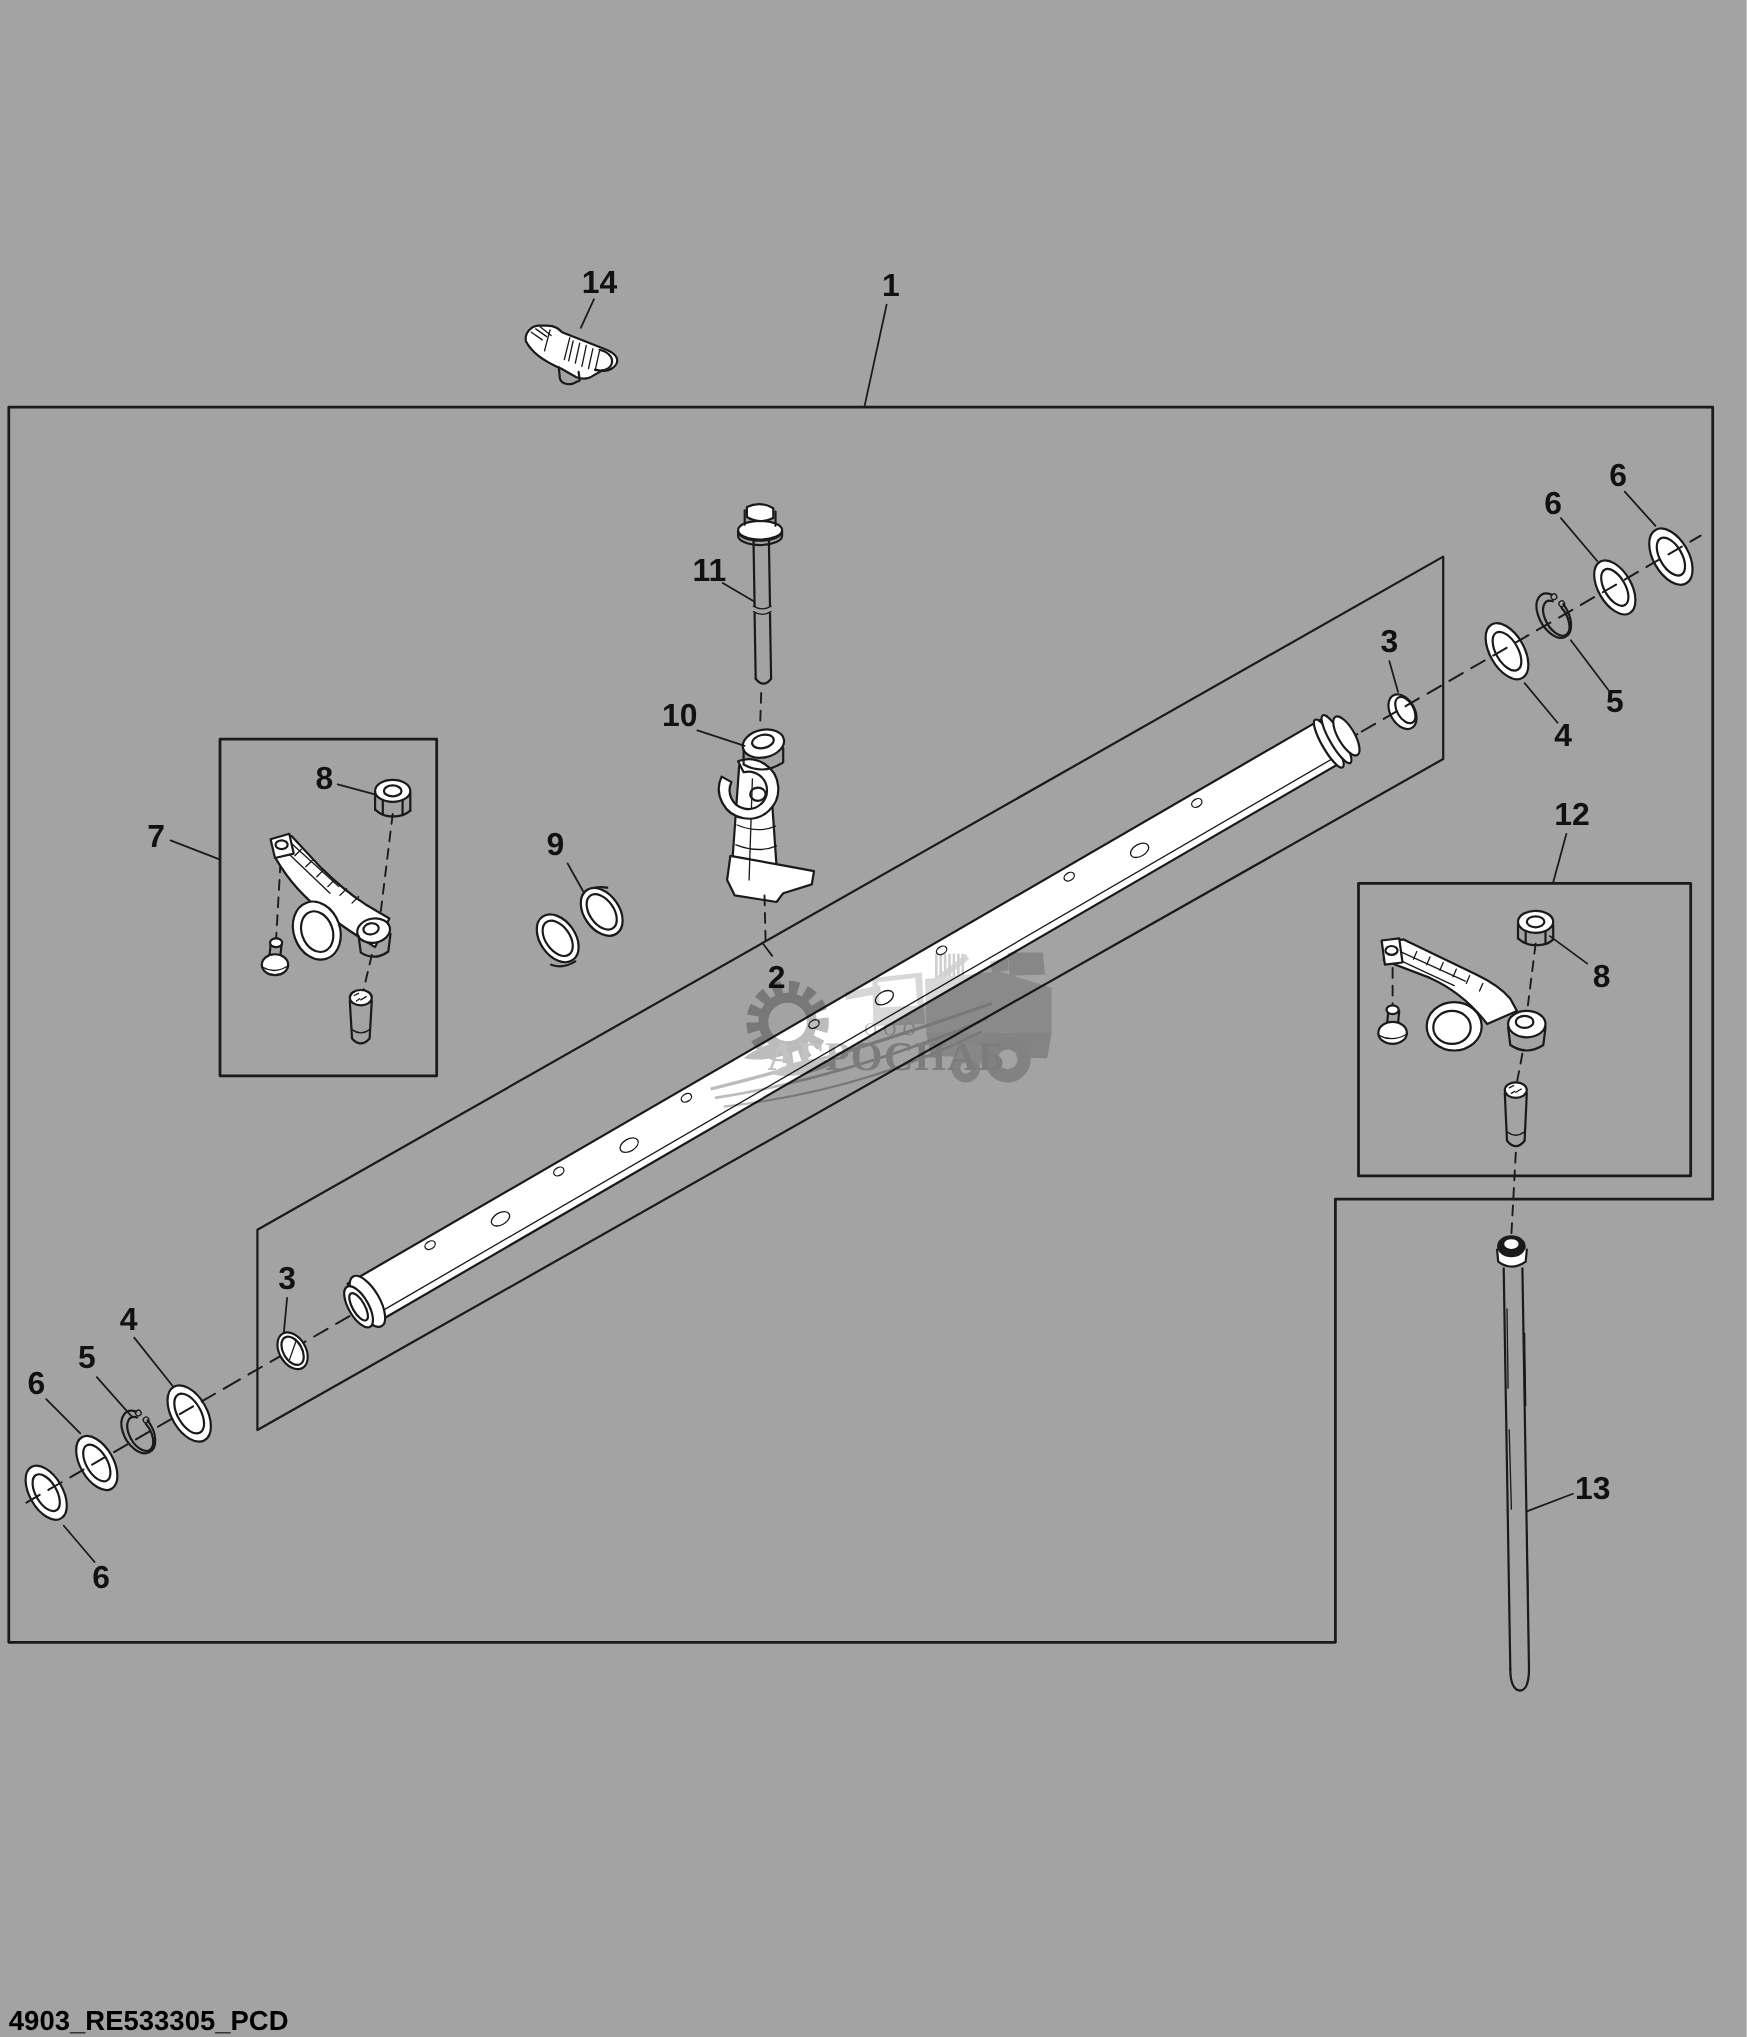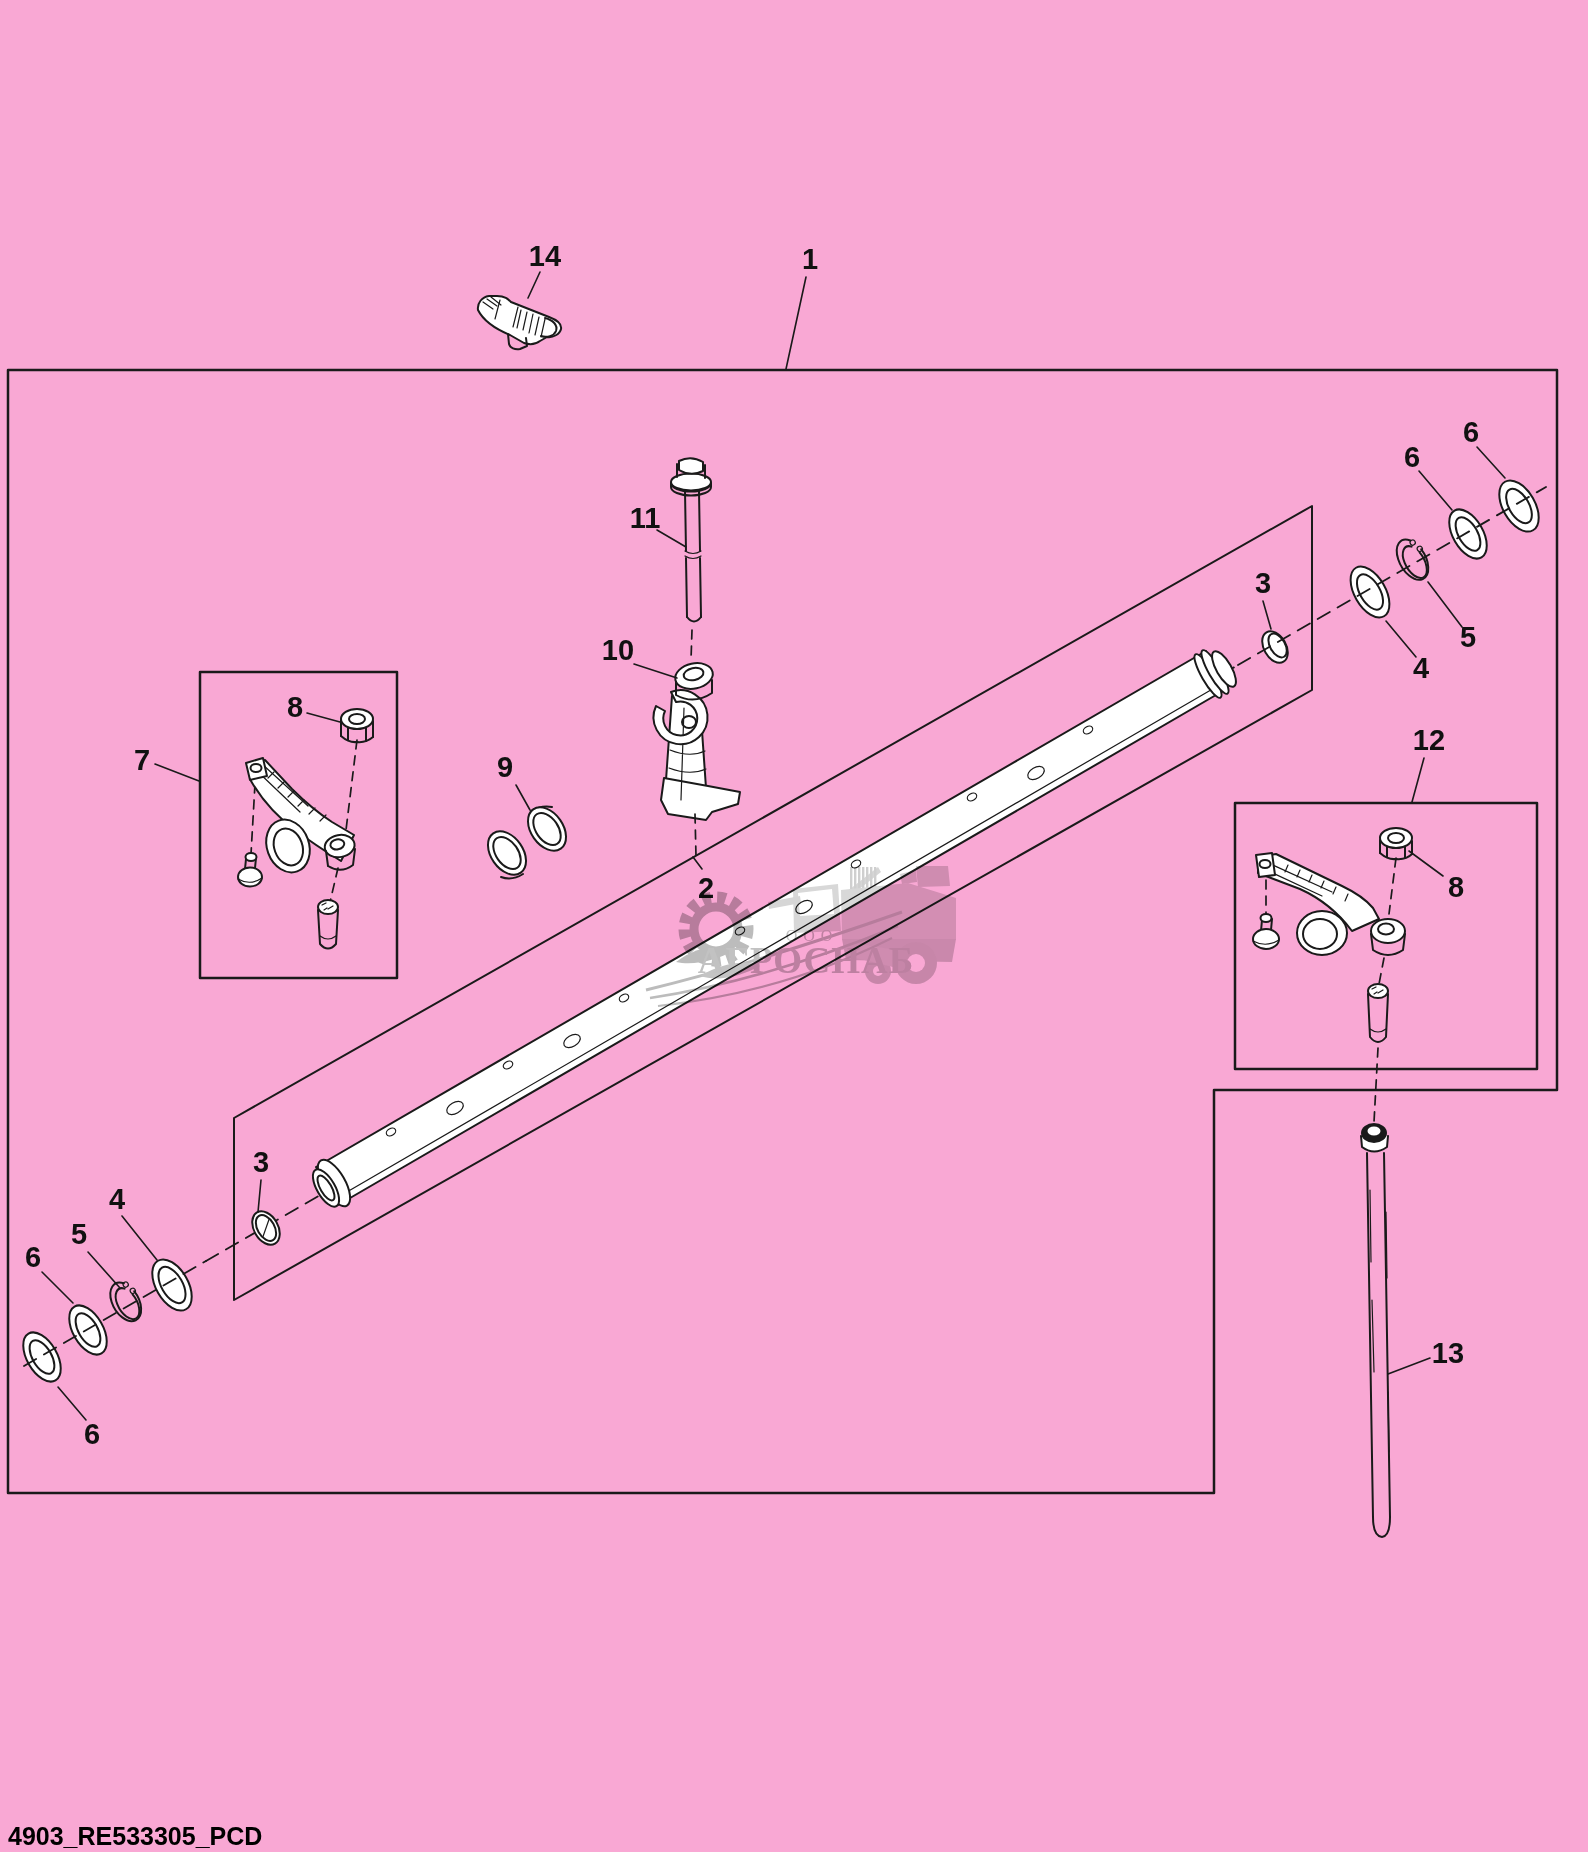--- a/index.html
+++ b/index.html
@@ -1,16 +1,16 @@
 <!DOCTYPE html>
 <html><head>
 <meta charset="utf-8">
 <style>
   html,body{margin:0;padding:0;background:#ffffff;}
-  .stage{position:relative;width:1588px;height:1852px;background:#f9a8d4;overflow:hidden;
+  .stage{position:relative;width:1588px;height:1852px;background:#a3a3a3;overflow:hidden;
          font-family:"Liberation Sans",sans-serif;}
   svg{position:absolute;left:0;top:0;}
   .p{stroke:#1a1a1a;stroke-width:2;fill:none;stroke-linecap:round;stroke-linejoin:round;}
   .p3{stroke-width:2.5;}
   .p1{stroke-width:1.2;}
   .wf{fill:#ffffff;}
   .bf{fill:#1a1a1a;stroke:none;}
   .dash{stroke-dasharray:14 9;stroke-width:1.8;}
   .dash2{stroke-dasharray:9 7;stroke-width:1.7;}
   .ldr{stroke-width:1.6;}

